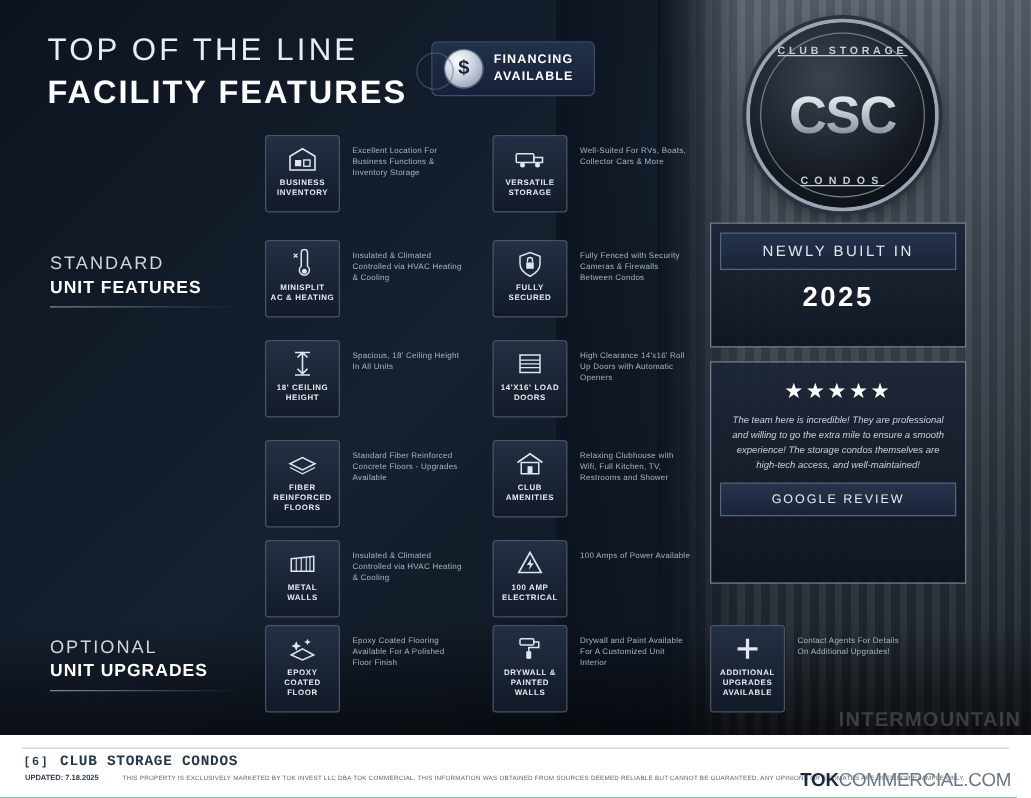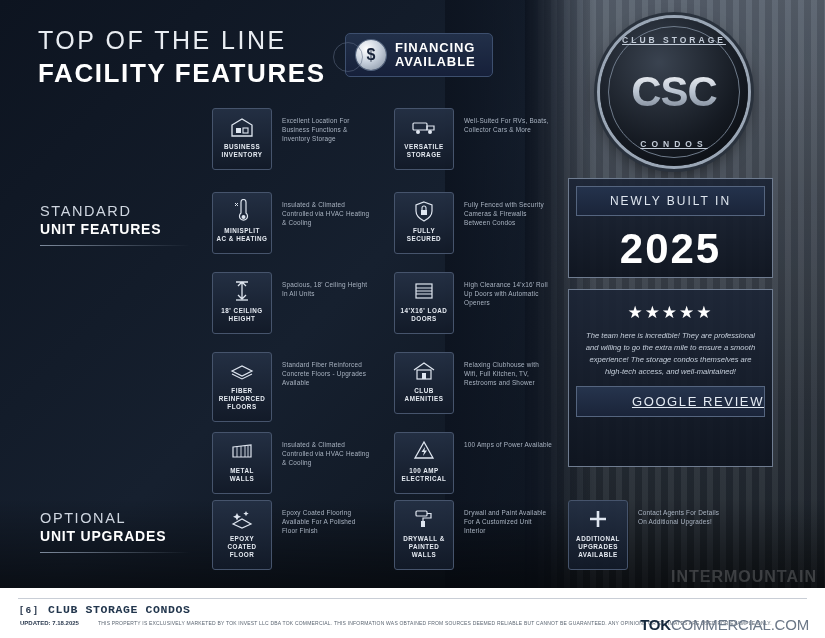--- a/index.html
+++ b/index.html
@@ -67,21 +67,21 @@
     background: radial-gradient(circle at 35% 30%, #ffffff 0%, #c9d2de 45%, #7e8b9d 100%);
     color: #17233a; font-weight: 700; font-size: 16px;
     display: flex; align-items: center; justify-content: center;
     box-shadow: 0 0 0 1px #55657f;
   }
   .fin-coin-ghost {
     position: absolute; left: -13px; top: 8px;
     width: 30px; height: 30px; border-radius: 50%;
     border: 1px solid #5c6a82; opacity: .55;
   }
-  .fin-text { color: #fff; font-size: 13px; font-weight: 700; letter-spacing: .9px; line-height: 14px; }
+  .fin-text { color: #fff; font-size: 10px; font-weight: 700; letter-spacing: .9px; line-height: 14px; }
 
   
   .badge {
     position: absolute; left: 600px; top: 18px; width: 148px; height: 148px;
     border-radius: 50%;
     background: radial-gradient(circle at 40% 30%, #3a4350 0%, #151a22 60%, #05070a 100%);
     box-shadow: 0 0 0 3px #9aa6b5, 0 0 0 6px #2a323d, 0 6px 18px rgba(0,0,0,.6);
     display: flex; align-items: center; justify-content: center;
     overflow: hidden;
   }
@@ -137,32 +137,32 @@
     background: linear-gradient(180deg, rgba(28,37,54,.92), rgba(14,20,31,.92));
     padding: 7px;
   }
   .newly-head {
     background: linear-gradient(180deg, #24324c 0%, #1a2439 100%);
     border: 1px solid #55657f;
     color: #dfe6ef; text-align: center; font-size: 12px; letter-spacing: 2px;
     padding: 7px 0; font-weight: 400;
   }
   .newly-year {
-    text-align: center; color: #ffffff; font-size: 42px; font-weight: 700;
+    text-align: center; color: #ffffff; font-size: 22px; font-weight: 700;
     letter-spacing: 2px; padding: 9px 0 6px;
   }
   .stars { text-align: center; color: #ffffff; font-size: 17px; letter-spacing: 2px; padding: 5px 0 2px; }
   .quote {
     color: #c6cfdb; font-size: 7.6px; line-height: 12px; text-align: center;
     font-style: italic; padding: 5px 9px 8px;
   }
   .gr-btn {
     background: linear-gradient(180deg, #26344d 0%, #1a2439 100%);
     border: 1px solid #55657f; color: #e4ebf3;
-    text-align: right; font-size: 13px; letter-spacing: 1.6px; padding: 7px 0; text-decoration: underline;
+    text-align: center; font-size: 10px; letter-spacing: 1.6px; padding: 7px 0;
   }
 
   
   .watermark {
     position: absolute; right: 8px; bottom: 2px;
     color: rgba(255,255,255,.18); font-size: 16px; font-weight: 700; letter-spacing: 1px;
   }
 
   
   .footer { position: absolute; left: 0; top: 588px; width: 825px; height: 50px; background: #fff; }

